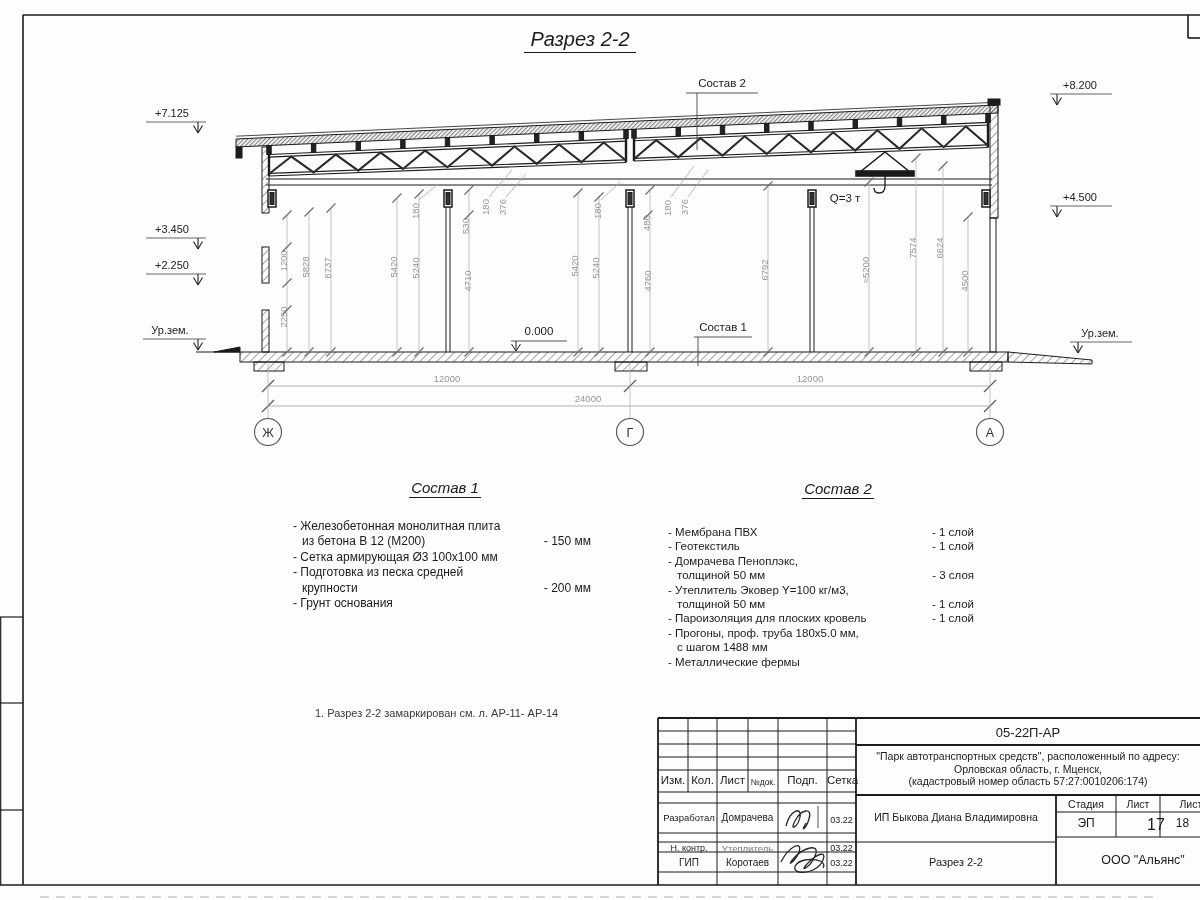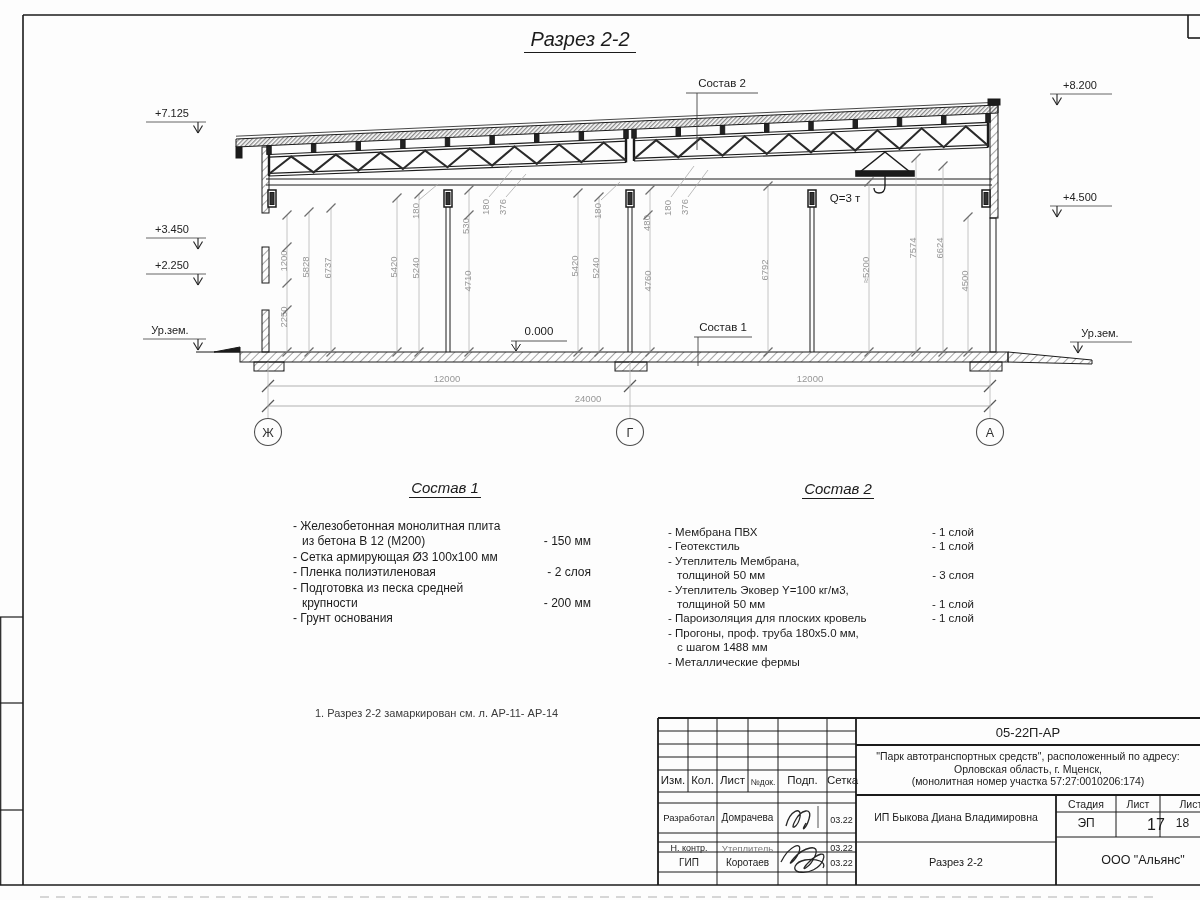--- a/index.html
+++ b/index.html
@@ -341,26 +341,20 @@
         <div class="li-val">- 150 мм</div>
       </div>
       <div class="li-row">
         <div class="li-text">
           <div>- Сетка армирующая Ø3 100х100 мм</div>
         </div>
         <div class="li-val"></div>
       </div>
       <div class="li-row">
         <div class="li-text">
-          <div>- Пленка полиэтиленовая</div>
-        </div>
-        <div class="li-val">-  2 слоя</div>
-      </div>
-      <div class="li-row">
-        <div class="li-text">
           <div>- Подготовка из песка средней</div>
           <div class="cont">крупности</div>
         </div>
         <div class="li-val">- 200 мм</div>
       </div>
       <div class="li-row">
         <div class="li-text">
           <div>- Грунт основания</div>
         </div>
         <div class="li-val"></div>
@@ -378,21 +372,21 @@
         <div class="li-val">- 1 слой</div>
       </div>
       <div class="li-row">
         <div class="li-text">
           <div>- Геотекстиль</div>
         </div>
         <div class="li-val">- 1 слой</div>
       </div>
       <div class="li-row">
         <div class="li-text">
-          <div>- Утеплитель Мембрана,</div>
+          <div>- Домрачева Пеноплэкс,</div>
           <div class="cont">толщиной 50 мм</div>
         </div>
         <div class="li-val">- 3 слоя</div>
       </div>
       <div class="li-row">
         <div class="li-text">
           <div>- Утеплитель Эковер Y=100 кг/м3,</div>
           <div class="cont">толщиной 50 мм</div>
         </div>
         <div class="li-val">- 1 слой</div>
@@ -419,21 +413,21 @@
     </div>
   </div>
 
 <div class="abs note" style="left:315px;top:707px;width:340px">1. Разрез 2-2 замаркирован см. л. АР-11- АР-14</div>
 
 <div class="tb">
   <div class="abs tb-cell" style="left:856px;top:725px;width:344px;font-size:13px">05-22П-АР</div>
   <div class="abs tb-cell" style="left:860px;top:750px;width:336px;font-size:10.5px;line-height:12.6px">
     <div>"Парк автотранспортных средств",  расположенный по адресу:</div>
     <div>Орловская область, г. Мценск,</div>
-    <div>(монолитная номер участка 57:27:0010206:174)</div>
+    <div>(кадастровый номер область 57:27:0010206:174)</div>
   </div>
   <div class="abs tb-cell" style="left:658px;top:774px;width:30px;font-size:11.5px">Изм.</div>
   <div class="abs tb-cell" style="left:688px;top:774px;width:29px;font-size:11.5px">Кол.</div>
   <div class="abs tb-cell" style="left:717px;top:774px;width:31px;font-size:11.5px">Лист</div>
   <div class="abs tb-cell" style="left:748px;top:777px;width:30px;font-size:8.5px">№док.</div>
   <div class="abs tb-cell" style="left:778px;top:774px;width:49px;font-size:11.5px">Подп.</div>
   <div class="abs tb-cell" style="left:827px;top:774px;width:29px;font-size:11.5px">Сетка</div>
 
   <div class="abs tb-cell tb-left" style="left:661px;top:812px;width:56px;font-size:9.5px">Разработал</div>
   <div class="abs tb-cell" style="left:717px;top:812px;width:61px;font-size:10px">Домрачева</div>

